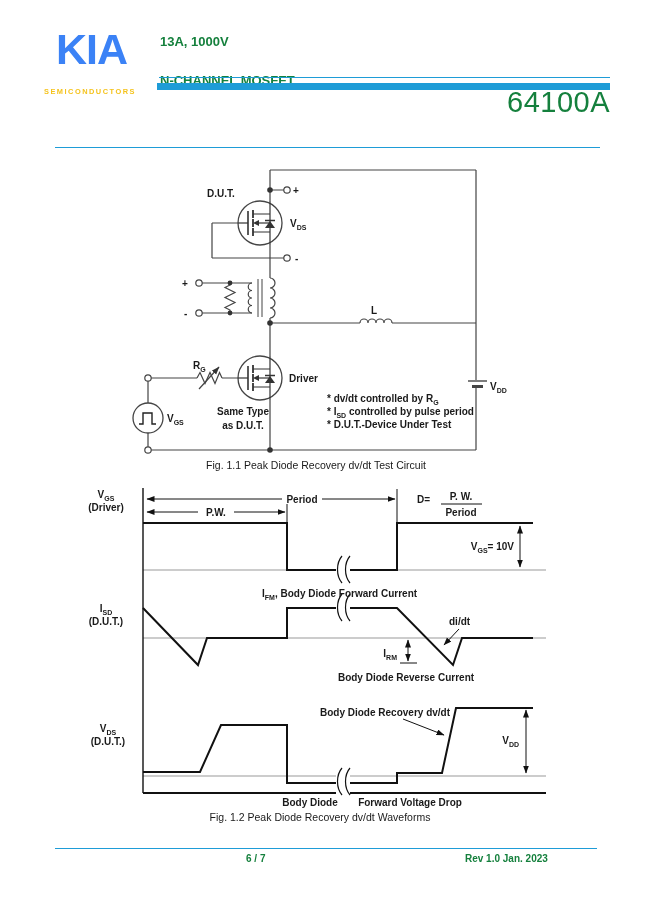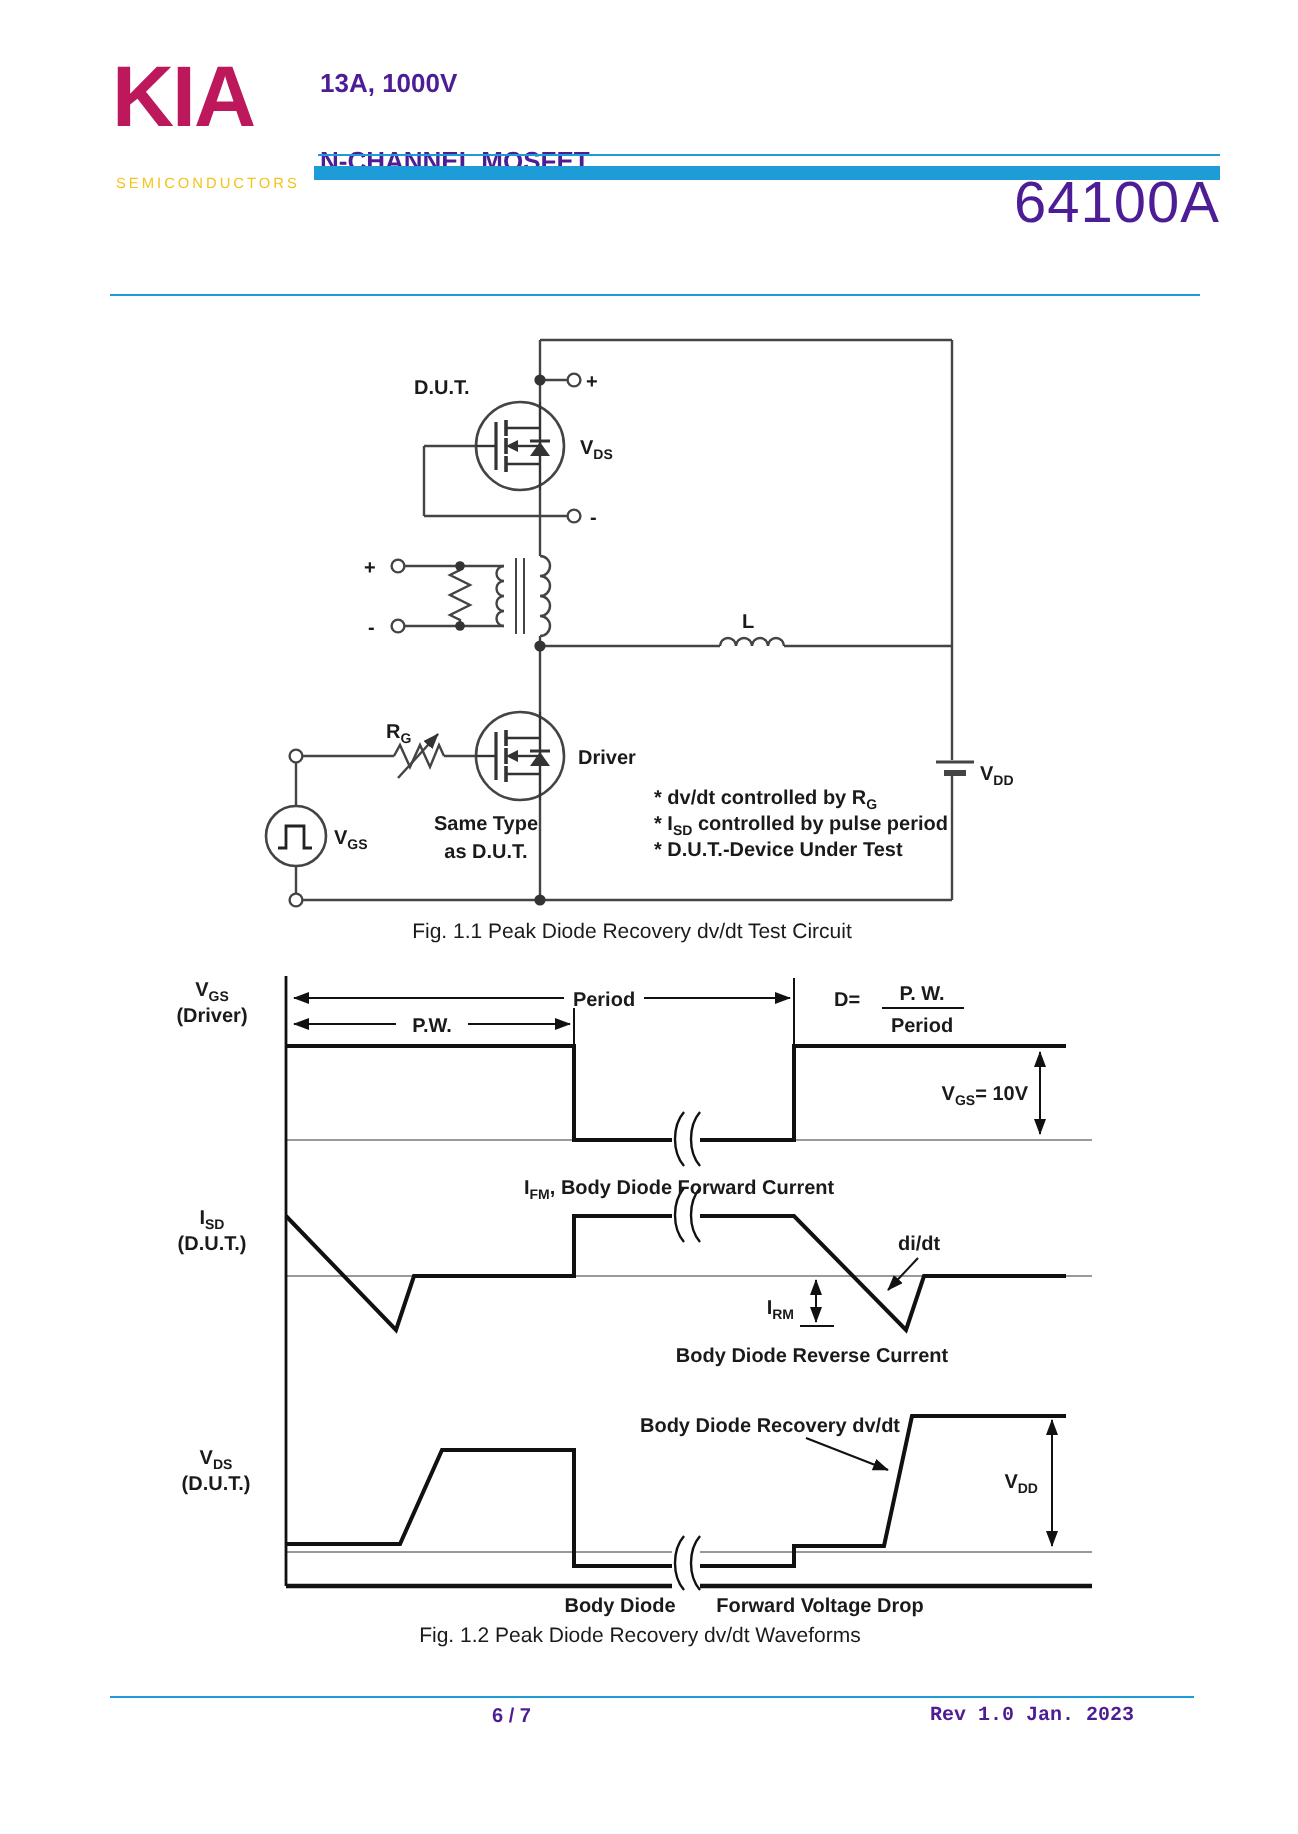--- a/index.html
+++ b/index.html
@@ -1,32 +1,32 @@
 <!DOCTYPE html>
 <html><head>
 <meta charset="utf-8">
 <style>
   html,body{margin:0;padding:0;background:#fff;}
   .page{position:relative;width:649px;height:917px;background:#fff;overflow:hidden;
         font-family:"Liberation Sans",sans-serif;}
   .abs{position:absolute;}
-  .cyan{color:#4c1d95;}
-  .logo{left:56px;top:28px;font-size:43px;font-weight:bold;color:#be185d;letter-spacing:-1px;line-height:1;}
-  .logo-sub{left:58px;top:87px;font-size:7.4px;font-weight:normal;color:#F5C31D;letter-spacing:1.5px;}
+  .cyan{color:#15803d;}
+  .logo{left:56px;top:28px;font-size:43px;font-weight:bold;color:#3b82f6;letter-spacing:-1px;line-height:1;}
+  .logo-sub{left:44px;top:87px;font-size:7.4px;font-weight:bold;color:#F5C31D;letter-spacing:1.5px;}
   .spec1{left:160px;top:34px;font-size:13px;font-weight:bold;}
   .spec2{left:160px;top:52px;font-size:13px;font-weight:bold;margin-top:21px;}
   .part{right:39px;top:38px;font-size:29px;letter-spacing:0.5px;margin-top:48px;}
   .rule-thin{left:159px;top:77px;width:451px;height:1px;background:#1E9CD7;}
   .rule-thick{left:157px;top:83px;width:453px;height:7px;background:#1E9CD7;}
   .sec-title{left:57px;top:125px;font-size:14.5px;}
   .sec-title .num{font-weight:bold;}
   .sec-underline{left:55px;top:147px;width:545px;height:1px;background:#1E9CD7;}
   .footer-line{left:55px;top:848px;width:542px;height:1px;background:#1E9CD7;}
   .page-num{left:246px;top:853px;width:100px;text-align:left;font-size:10px;font-weight:bold;}
-  .rev{left:465px;top:853px;font-size:10px;font-weight:bold;font-family:Liberation Mono, monospace;}
+  .rev{left:465px;top:853px;font-size:10px;font-weight:bold;}
   svg{position:absolute;left:0;}
   svg text{font-family:"Liberation Sans",sans-serif;font-size:10px;font-weight:bold;fill:#1a1a1a;}
   svg .sub{font-size:7px;}
   svg .cap{font-weight:normal;font-size:10.5px;}
 </style>
 </head>
 <body>
 
 <div class="page">
 

